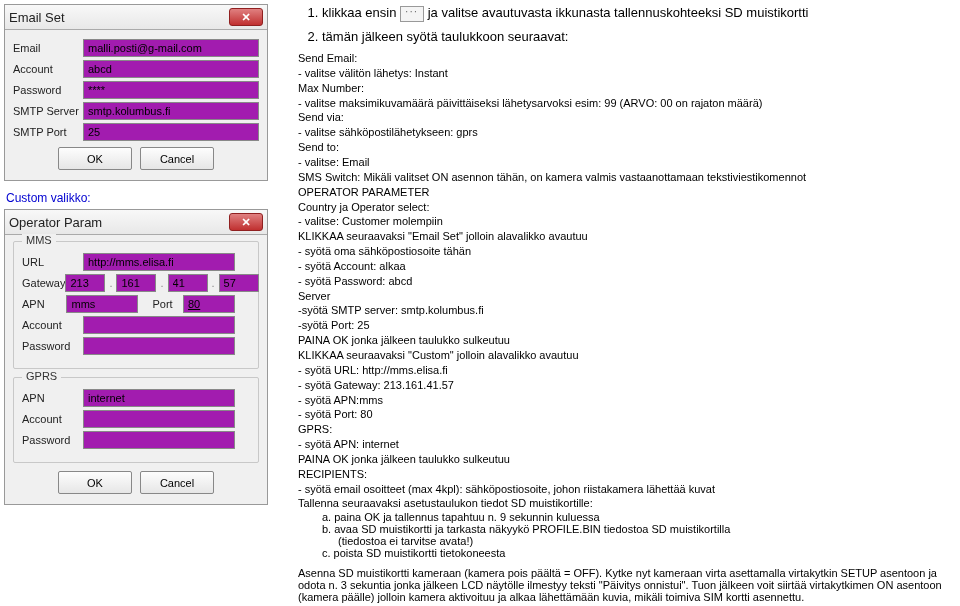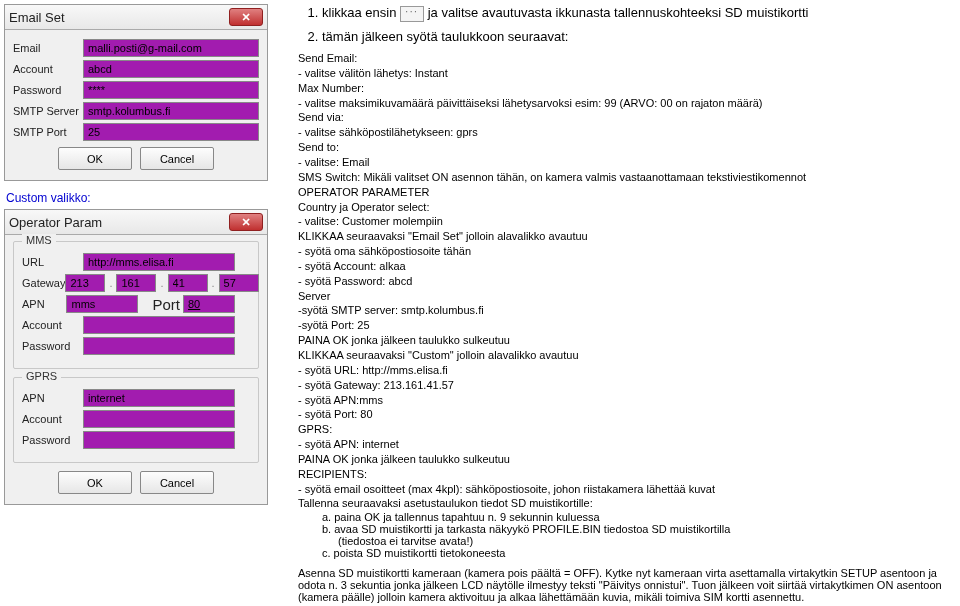--- a/index.html
+++ b/index.html
@@ -9,21 +9,21 @@
 .label-title{color:#0000d0;font-size:12px;margin:2px 0 4px 2px}
 .win{border:1px solid #999;background:#f0f0f0;width:262px;margin-bottom:10px}
 .titlebar{display:flex;align-items:center;justify-content:space-between;height:24px;background:linear-gradient(#f8f8f8,#e8e8e8);border-bottom:1px solid #aaa;padding:0 4px}
 .titlebar .title{font-size:13px;color:#222}
 .closebtn{width:32px;height:16px;border-radius:3px;background:linear-gradient(#e08080,#c03030);border:1px solid #902020;display:flex;align-items:center;justify-content:center;color:#fff;font-weight:bold;font-family:Arial;font-size:11px}
 .panel{padding:6px 8px 10px 8px}
 .grp{border:1px solid #c8c8c8;border-radius:2px;padding:8px 23px 10px 8px;margin-bottom:8px;position:relative}
 .grp-label{position:absolute;top:-8px;left:8px;background:#f0f0f0;padding:0 4px;font-size:11px;color:#333}
 .row{display:flex;align-items:center;margin:3px 0}
 .row .lbl{width:70px;font-size:11px;color:#222}
-.row .lbl-s{width:48px;font-size:15px;color:#222}
+.row .lbl-s{width:48px;font-size:11px;color:#222}
 .inp{height:18px;border:1px solid #888;background:#a21caf;font-size:11px;padding:0 4px;box-sizing:border-box}
 .inp-full{flex:1}
 .inp-num{width:40px}
 .gateway{display:flex;gap:4px;align-items:center;flex:1}
 .dot{color:#888}
 .btnrow{display:flex;gap:8px;justify-content:center;margin-top:6px}
 .btn{width:72px;height:21px;border:1px solid #888;border-radius:2px;background:linear-gradient(#fdfdfd,#e6e6e6);font-size:11px;display:flex;align-items:center;justify-content:center}
 ol{margin:0 0 6px 0;padding-left:24px}
 li{margin-bottom:6px;font-size:13px;line-height:1.35}
 .right p,.right div.line{font-size:11px;line-height:1.35;margin:0}

